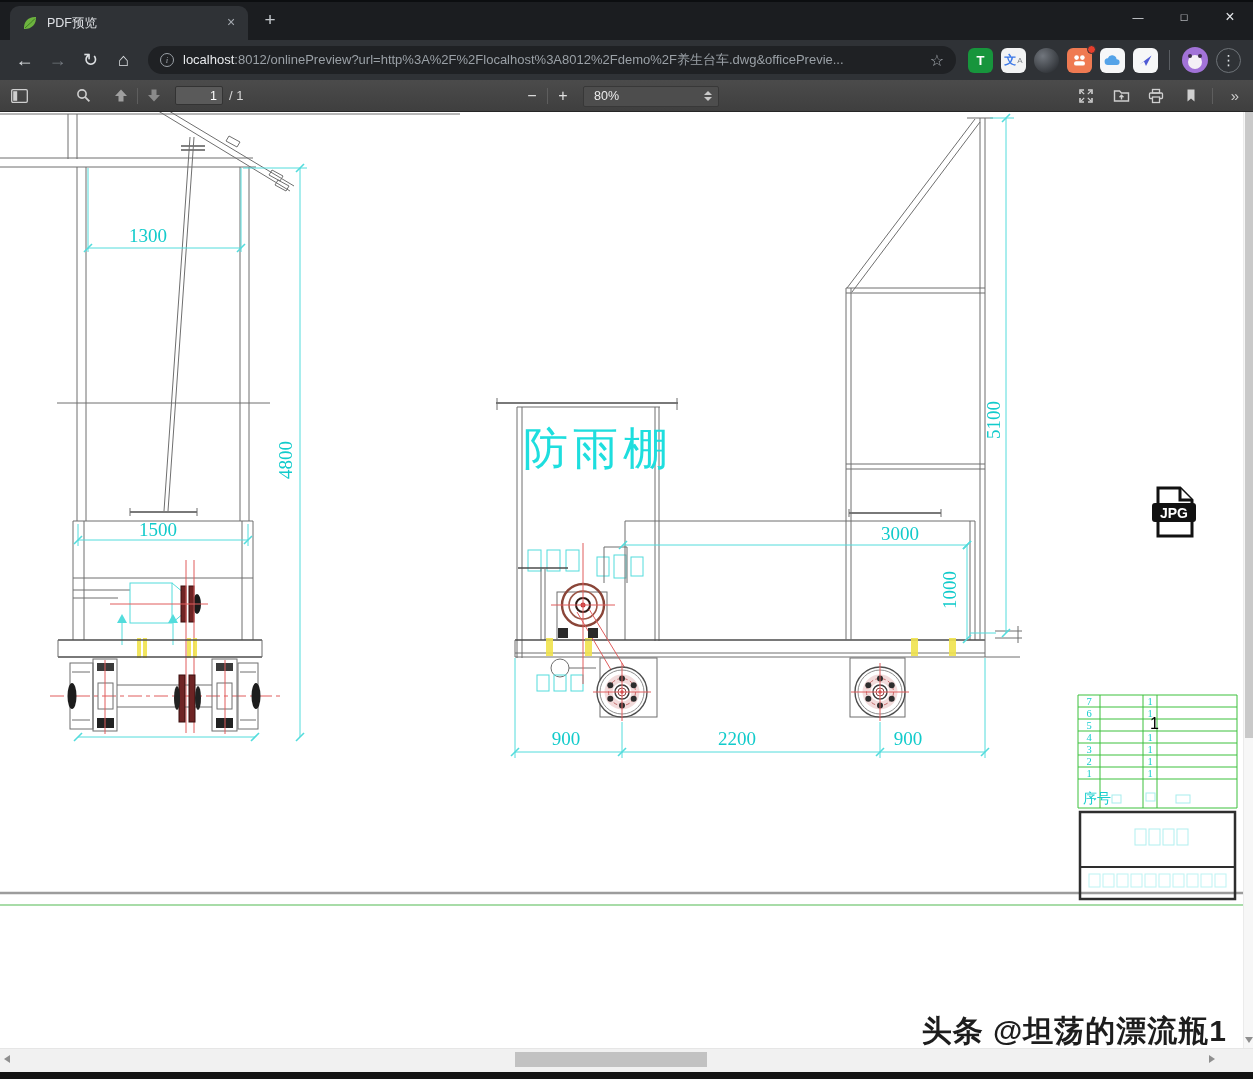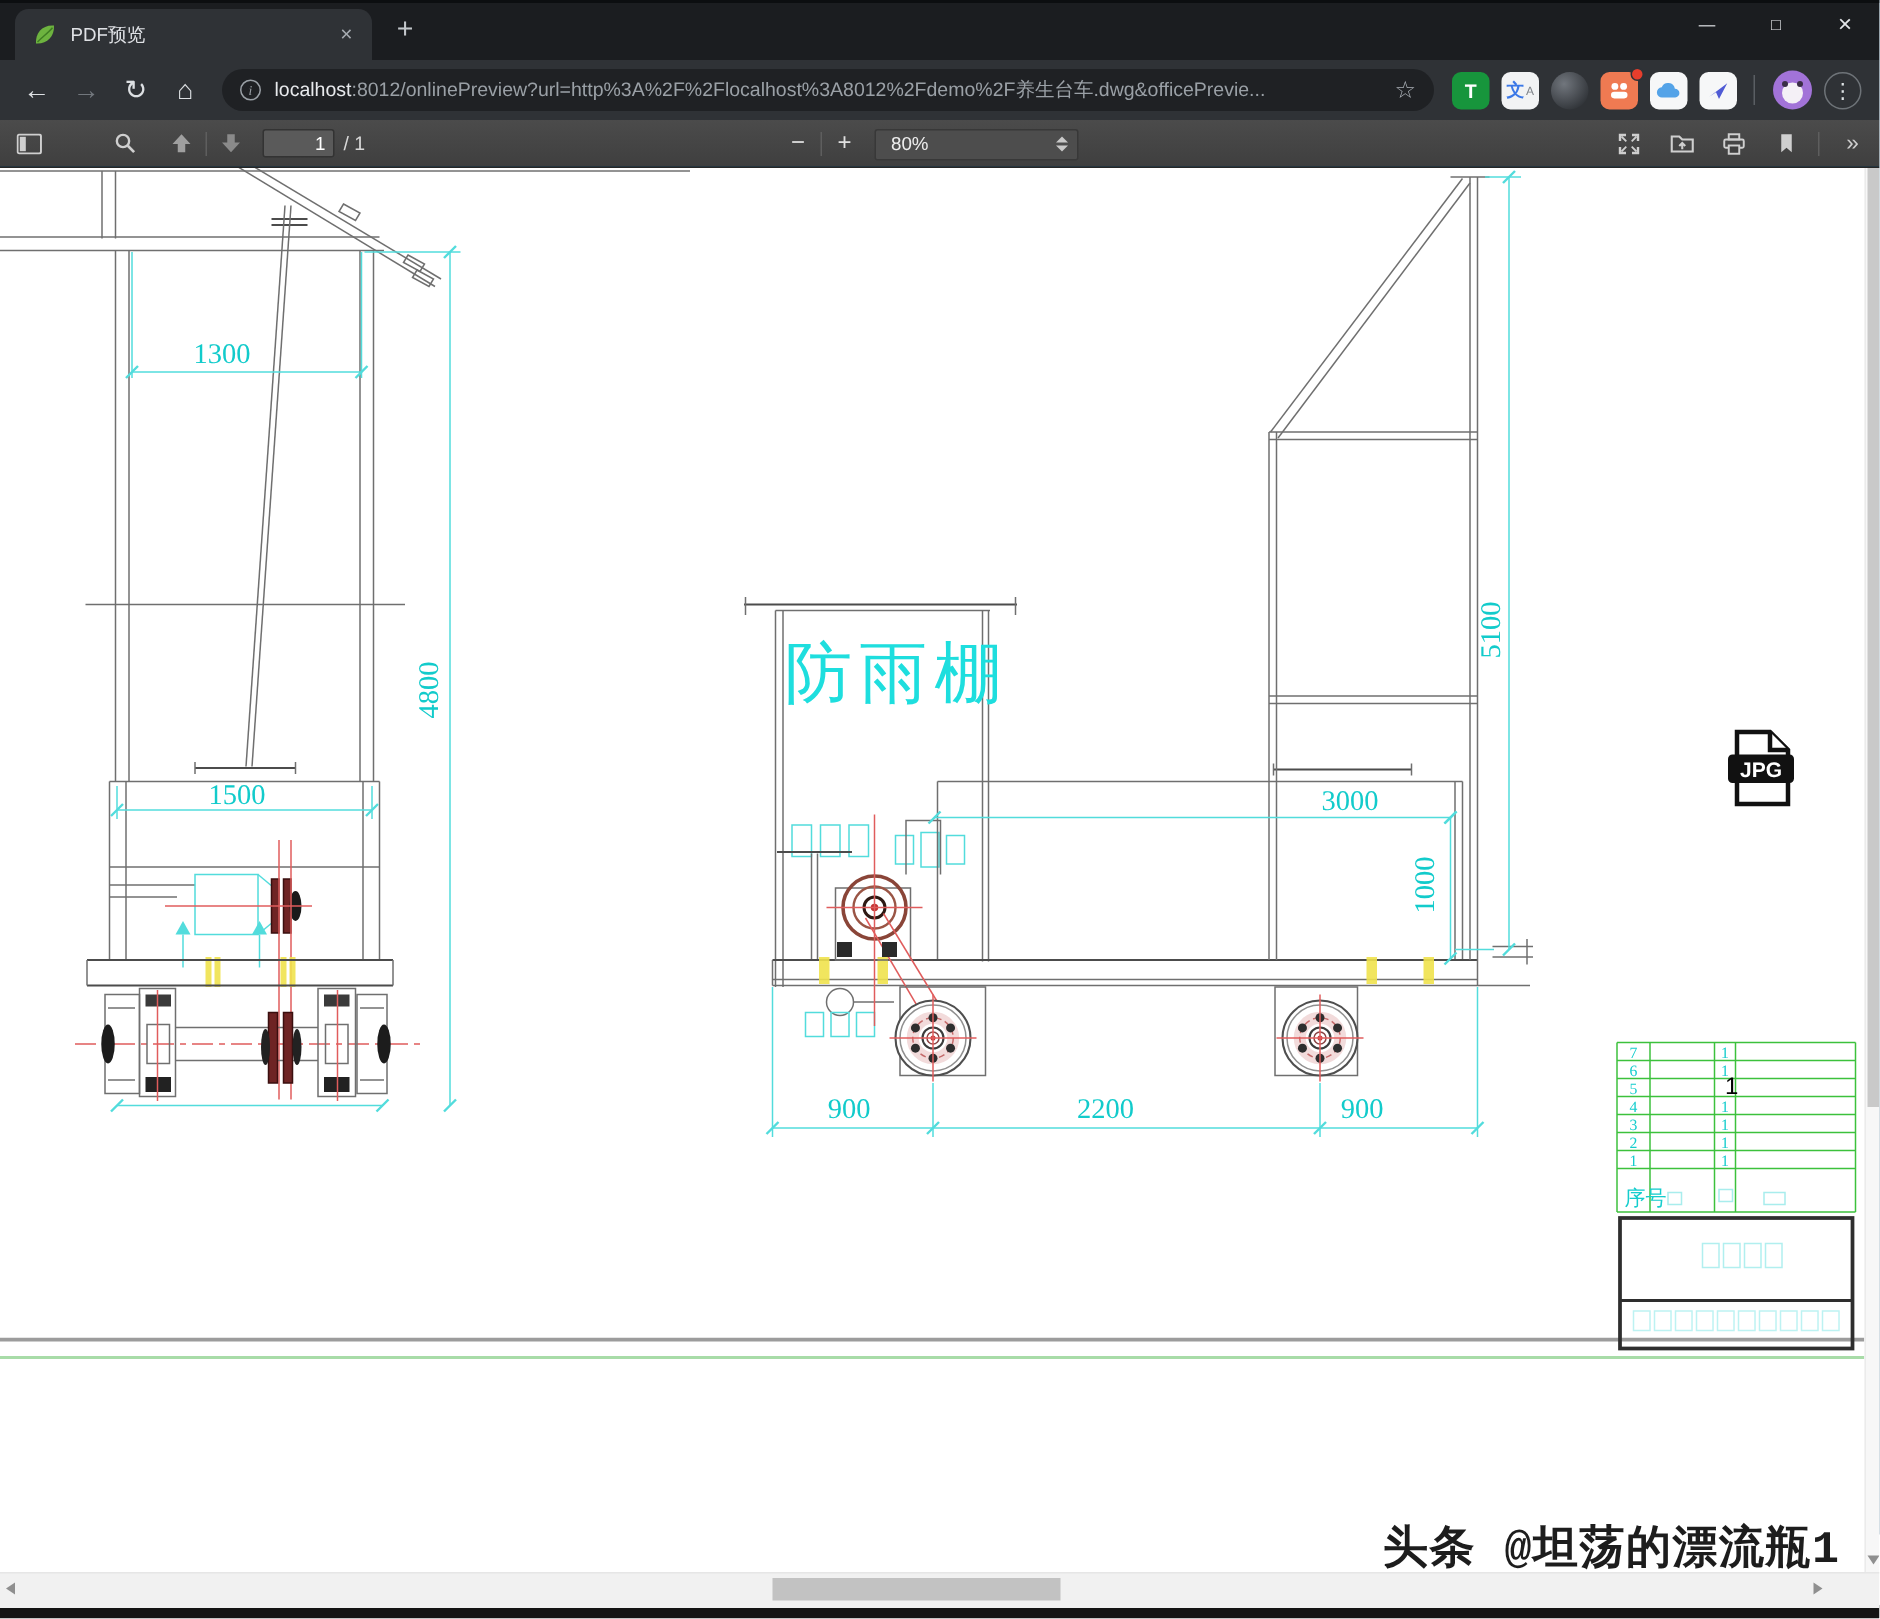--- a/index.html
+++ b/index.html
@@ -1,17 +1,17 @@
 <!DOCTYPE html>
 <html><head>
 <meta charset="utf-8">
 <style>
 *{margin:0;padding:0;box-sizing:border-box}
 html,body{width:1253px;height:1079px;overflow:hidden;font-family:"Liberation Sans",sans-serif;background:#fff}
-.window{width:1253px;height:1023px;display:flex;flex-direction:column;position:relative;background:#0c4a6e}
+.window{width:1253px;height:1023px;display:flex;flex-direction:column;position:relative;background:#3b82f6}
 
 
 .tabstrip{height:40px;background:#1b1d20;border-top:2px solid #0c0e10;display:flex;align-items:flex-end;position:relative;flex:0 0 auto}
 .tab{margin-left:10px;width:238px;height:34px;background:#2f3236;border-radius:9px 9px 0 0;display:flex;align-items:center;padding:0 8px 0 12px;gap:9px}
 .favicon{width:16px;height:16px;flex:0 0 auto}
 .tab-title{color:#dfe1e5;font-size:12.5px;flex:1;white-space:nowrap;overflow:hidden}
 .tab-close{color:#a6abb1;font-size:14px;width:18px;height:18px;line-height:16px;text-align:center;border-radius:50%}
 .newtab{color:#c3c7cb;font-size:19px;margin:0 0 7px 9px;width:26px;height:26px;display:flex;align-items:center;justify-content:center;border-radius:50%}
 .wincontrols{position:absolute;top:0;right:0;display:flex;height:30px}
 .winbtn{width:46px;height:30px;color:#e4e7ea;display:flex;align-items:center;justify-content:center;font-size:11px}
@@ -56,21 +56,21 @@
 .zoomsel .zval{flex:1}
 .spin{display:flex;flex-direction:column;gap:2px}
 .spin .u{width:0;height:0;border-left:4px solid transparent;border-right:4px solid transparent;border-bottom:4px solid #c9c9c9}
 .spin .d{width:0;height:0;border-left:4px solid transparent;border-right:4px solid transparent;border-top:4px solid #c9c9c9}
 .rgroup{margin-left:auto;display:flex;align-items:center;padding-right:6px}
 .chev{font-size:15px;color:#cfcfcf;letter-spacing:-2px}
 
 
 .content{position:relative;height:936px;background:#fff;overflow:hidden;flex:0 0 auto}
 svg.cad{position:absolute;left:0;top:0}
-.watermark{position:absolute;right:26px;top:899px;font-size:30px;font-weight:bold;color:#1d1d1d;letter-spacing:1px;white-space:nowrap;font-family:Liberation Mono, monospace;text-shadow:-2px -2px 0 #fff,2px -2px 0 #fff,-2px 2px 0 #fff,2px 2px 0 #fff,2px 0 0 #fff,-2px 0 0 #fff,0 2px 0 #fff,0 -2px 0 #fff}
+.watermark{position:absolute;right:26px;top:899px;font-size:30px;font-weight:bold;color:#1d1d1d;letter-spacing:1px;white-space:nowrap;font-family:Liberation Sans, sans-serif;text-shadow:-2px -2px 0 #fff,2px -2px 0 #fff,-2px 2px 0 #fff,2px 2px 0 #fff,2px 0 0 #fff,-2px 0 0 #fff,0 2px 0 #fff,0 -2px 0 #fff}
 .vscroll{position:absolute;right:0;top:0;width:10px;height:936px;background:#f7f7f7;border-left:1px solid #ebebeb}
 .vthumb{position:absolute;left:1px;top:0;width:8px;height:626px;background:#c9c9c9}
 .varrow{position:absolute;left:1px;bottom:5px;width:0;height:0;border-left:4px solid transparent;border-right:4px solid transparent;border-top:6px solid #8f8f8f}
 
 
 .hscroll{height:22px;background:#f1f1f1;border-top:1px solid #e6e6e6;position:relative;flex:0 0 auto}
 .hthumb{position:absolute;left:515px;top:3px;width:192px;height:15px;background:#c2c2c2}
 .harrow-l{position:absolute;left:4px;top:6px;width:0;height:0;border-top:4px solid transparent;border-bottom:4px solid transparent;border-right:6px solid #8f8f8f}
 .harrow-r{position:absolute;right:38px;top:6px;width:0;height:0;border-top:4px solid transparent;border-bottom:4px solid transparent;border-left:6px solid #8f8f8f}
 .bottombar{height:9px;background:#141414;border-top:2px solid #f1f1f1;flex:0 0 auto}

